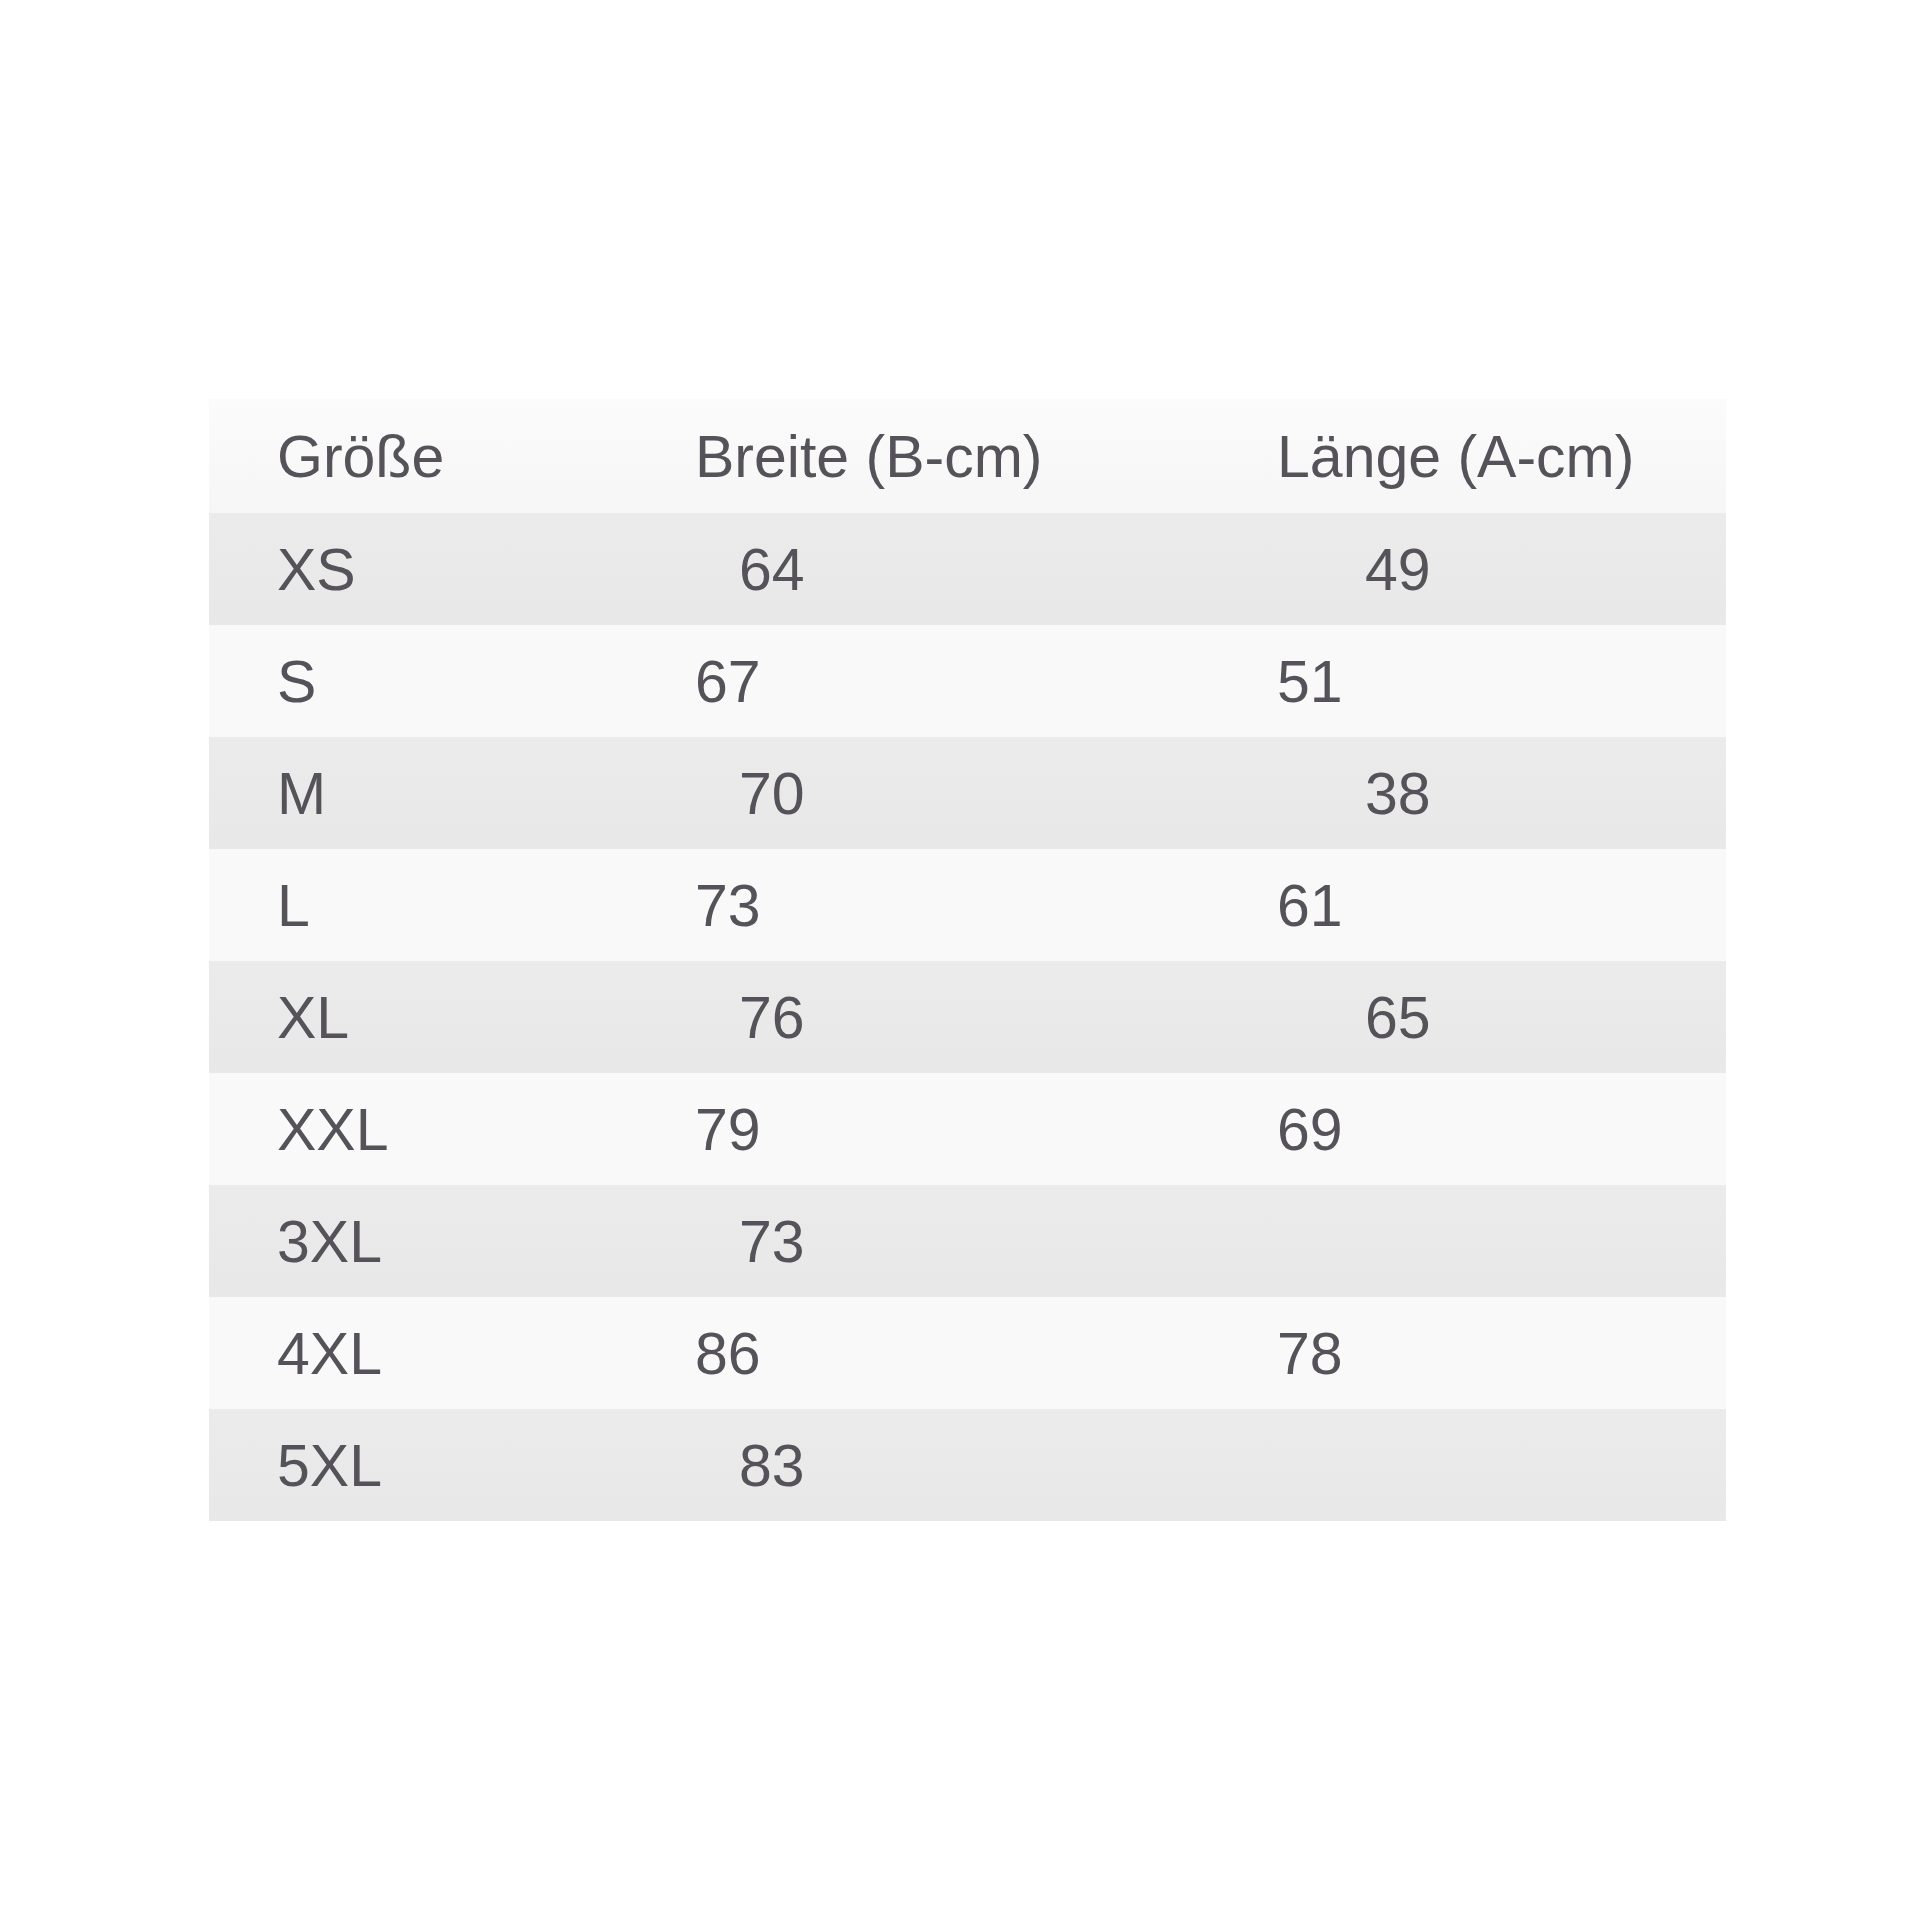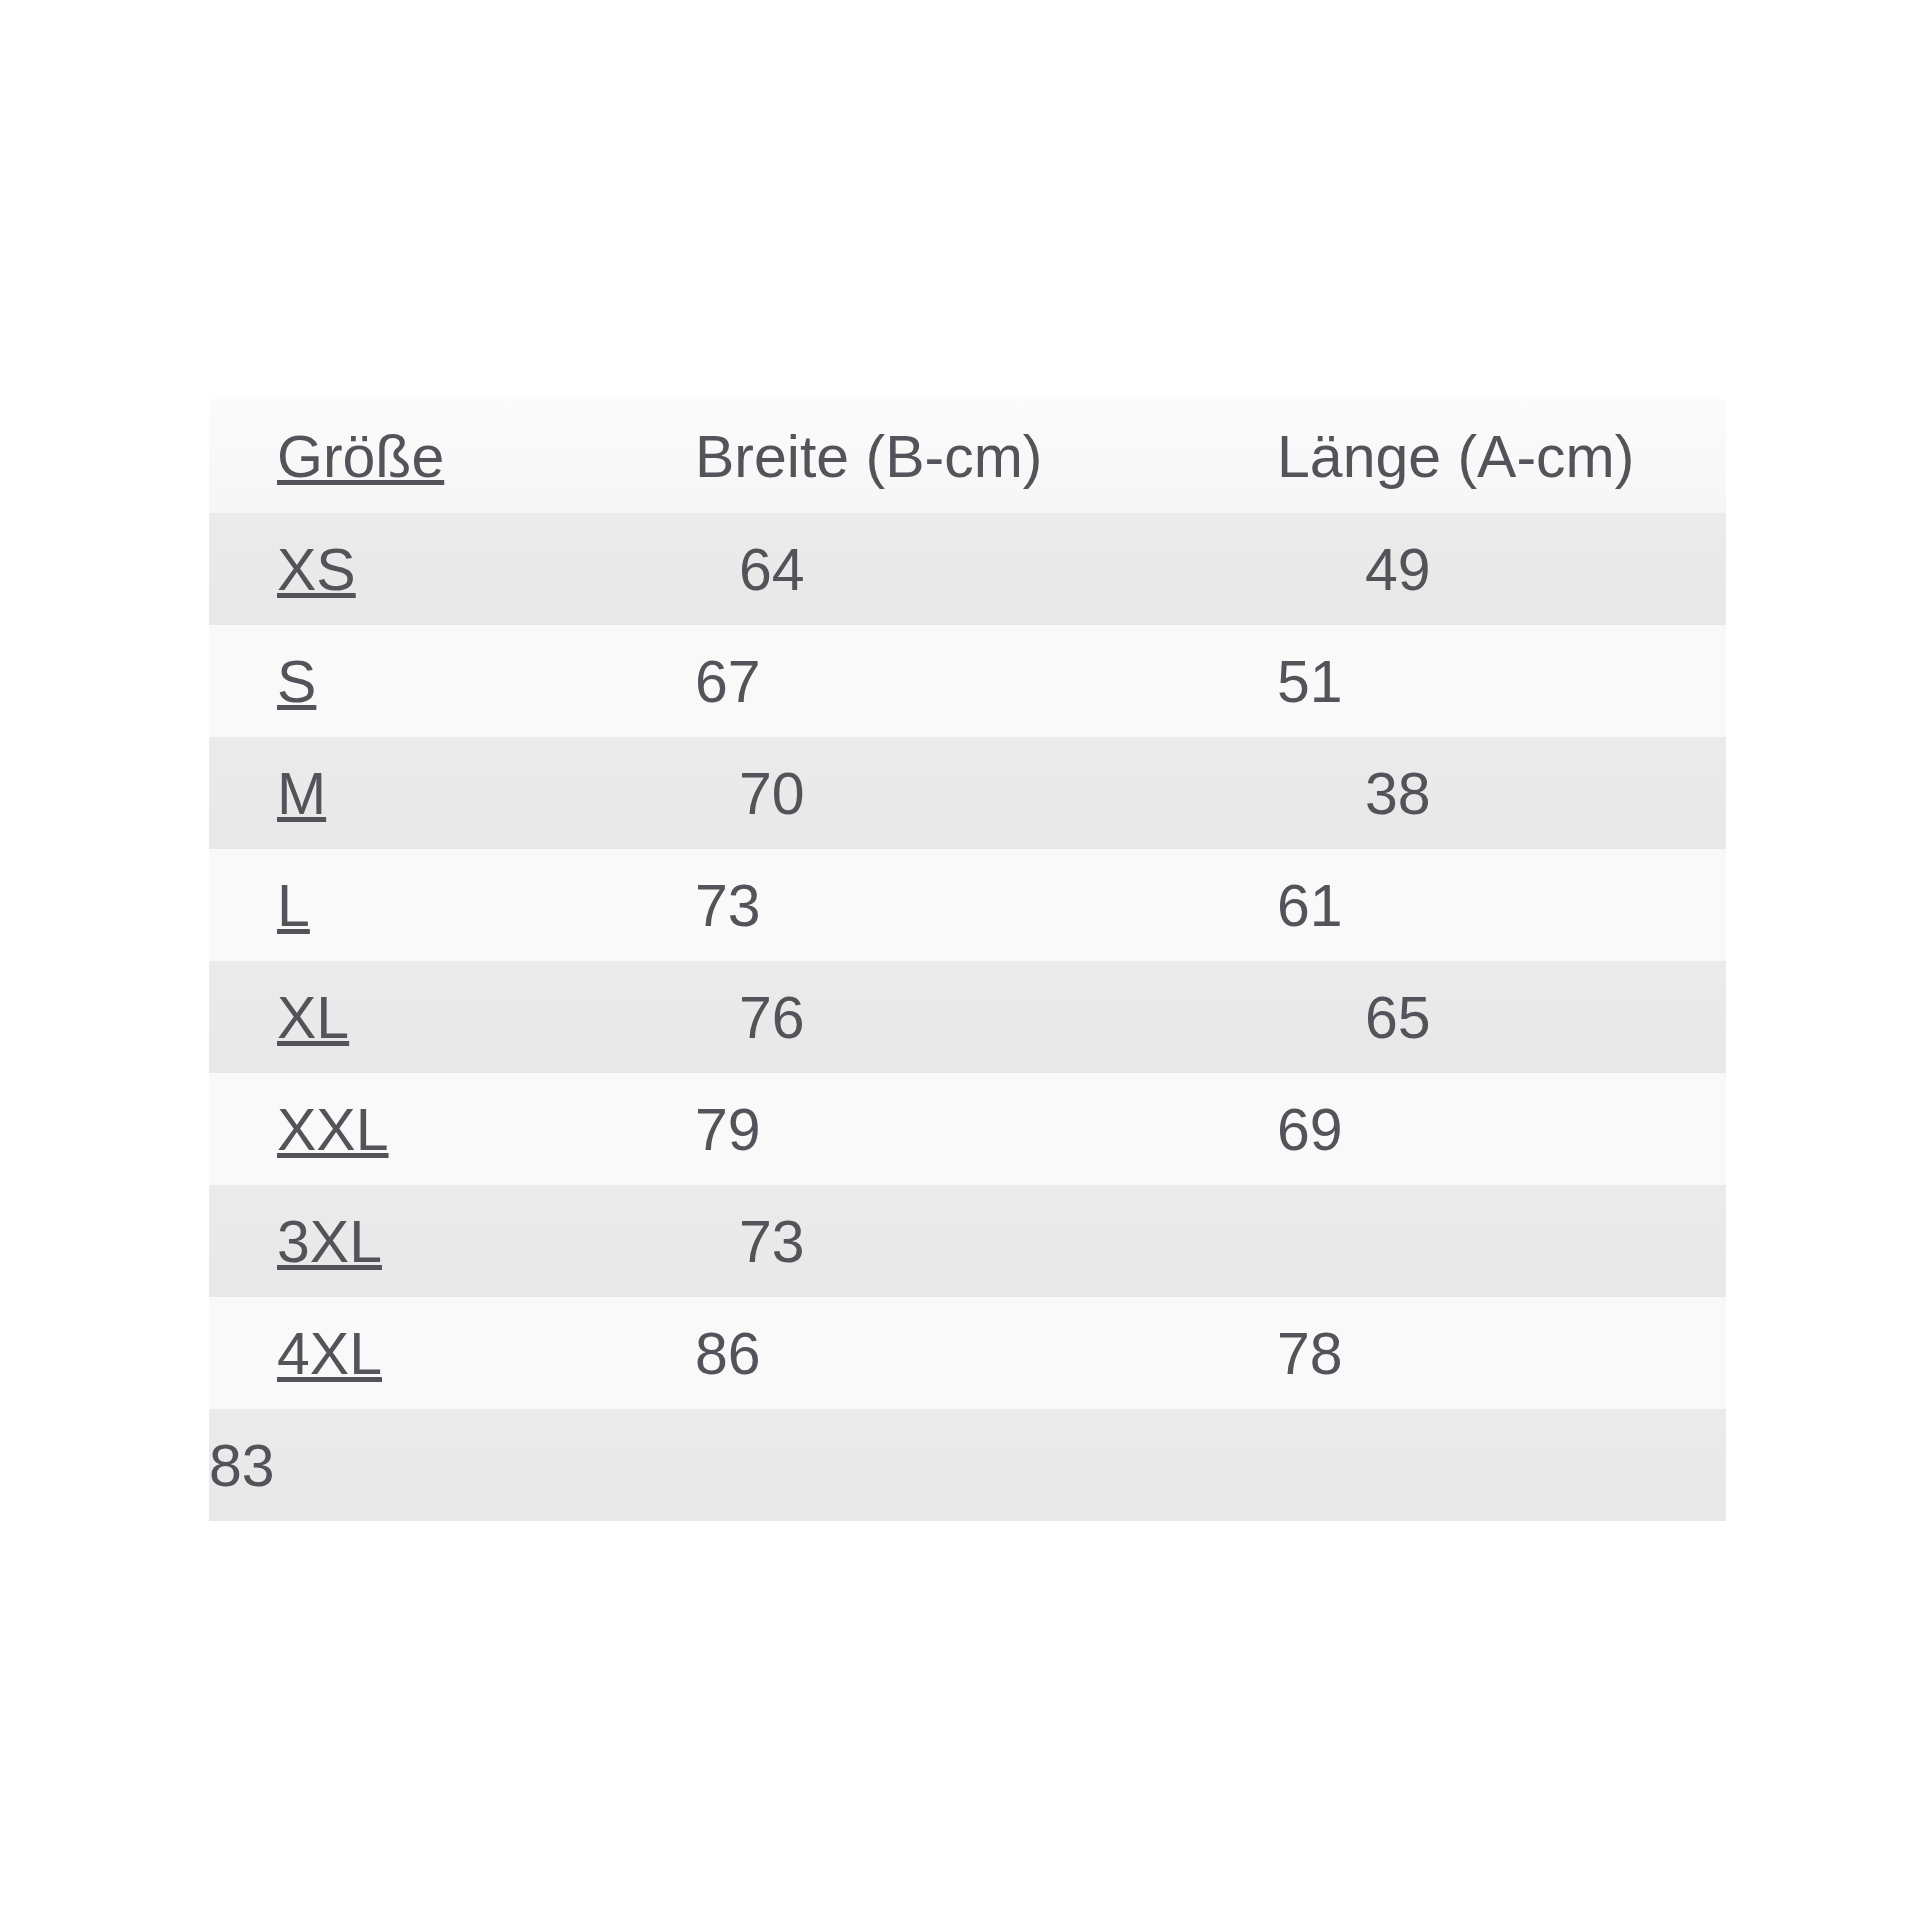--- a/index.html
+++ b/index.html
@@ -38,21 +38,20 @@
   }
   .cell {
     font-size: 59px;
     line-height: 1;
     color: #56525a;
     white-space: nowrap;
     padding-top: 2px;
   }
   .cell.c1 {
     padding-left: 68px;
-    text-decoration: underline;
   }
 </style>
 </head>
 <body>
 
 <div class="canvas">
   <div class="size-table">
 
     <div class="t-row header">
       <div class="cell c1">Größe</div>
@@ -101,18 +100,19 @@
       <div class="cell c3">73</div>
     </div>
 
     <div class="t-row">
       <div class="cell c1">4XL</div>
       <div class="cell c2">86</div>
       <div class="cell c3">78</div>
     </div>
 
     <div class="t-row alt">
+      <div class="cell c1">5XL</div>
       <div class="cell c3">83</div>
     </div>
 
   </div>
 </div>
 
 
 </body></html>

